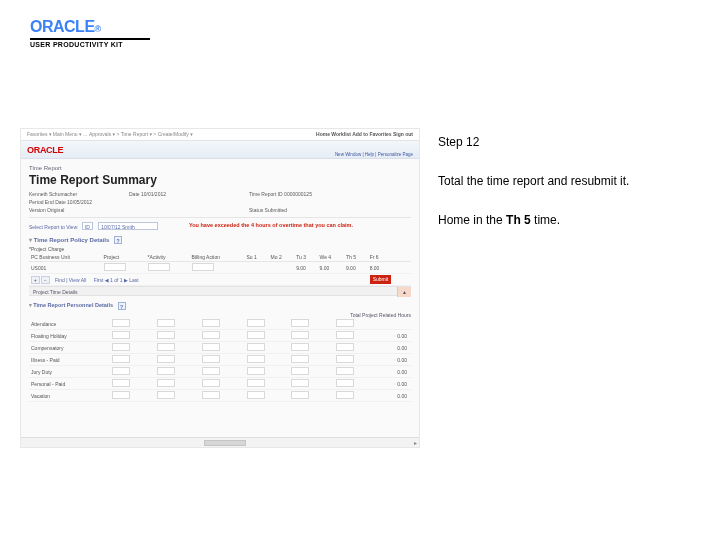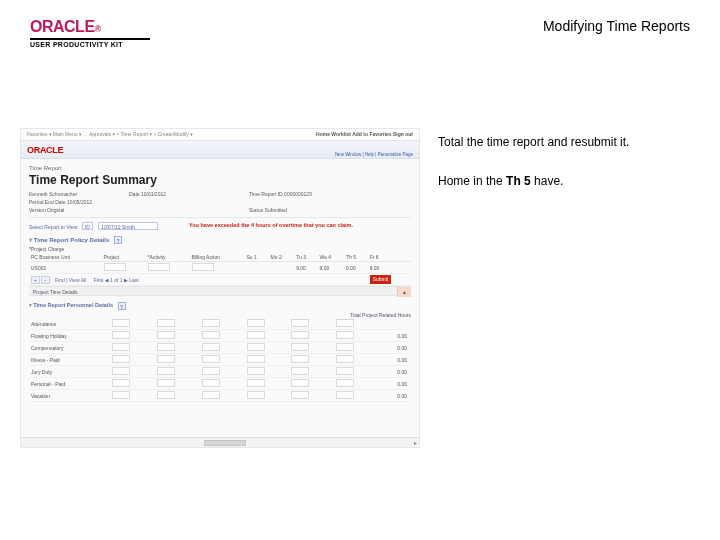--- a/index.html
+++ b/index.html
@@ -2,21 +2,21 @@
 <html><head>
 <meta charset="utf-8">
 <style>
   * { box-sizing: border-box; margin: 0; padding: 0; }
   html, body { width: 720px; height: 540px; font-family: Arial, Helvetica, sans-serif; background: #fff; }
   .page { position: relative; width: 720px; height: 540px; }
 
   
   .hdr { position: absolute; top: 18px; left: 30px; right: 30px; height: 38px; }
   .logo { position: absolute; left: 0; top: 0; }
-  .logo .oracle-word { font-family: Arial, sans-serif; font-weight: 700; font-size: 16px; color: #be185d; letter-spacing: -0.5px; }
+  .logo .oracle-word { font-family: Arial, sans-serif; font-weight: 700; font-size: 16px; color: #3b82f6; letter-spacing: -0.5px; }
   .logo .upk { font-size: 7px; letter-spacing: 0.3px; color: #000; font-weight: 700; margin-top: 1px; }
   .logo .rule { width: 120px; height: 2px; background: #000; margin-top: 2px; }
   .title { position: absolute; right: 0; top: 0; font-size: 14px; color: #000; }
 
   
   .body { position: absolute; left: 20px; top: 128px; right: 20px; bottom: 60px; }
   .shot { position: absolute; left: 0; top: 0; width: 400px; height: 320px; border: 1px solid #e7e7e7; background: #fafafa; font-size: 6px; color: #555; overflow: hidden; }
   .instr { position: absolute; left: 418px; top: 6px; right: 10px; font-size: 12px; color: #000; line-height: 1.4; }
   .instr p { margin-bottom: 22px; }
   .instr .b { font-weight: 700; }
@@ -60,21 +60,20 @@
 <body>
 
 <div class="page">
 
   <div class="hdr">
     <div class="logo">
       <div class="oracle-word">ORACLE<span style="font-size:9px;">®</span></div>
       <div class="rule"></div>
       <div class="upk">USER PRODUCTIVITY KIT</div>
     </div>
-    <div class="title">Modifying Time Reports</div>
   </div>
 
   <div class="body">
 
     <div class="shot">
       <div class="topbar">
         <div class="crumbs">Favorites ▾   Main Menu ▾   … Approvals ▾   &gt; Time Report ▾   &gt; Create/Modify ▾</div>
         <div class="signout">Home   Worklist   Add to Favorites   Sign out</div>
       </div>
       <div class="midbar">
@@ -227,20 +226,21 @@
         </tbody>
           </table>
       </div>
       <div class="scrollfoot">
         <div class="thumb"></div>
         <div class="ar">▸</div>
       </div>
     </div>
 
     <div class="instr">
+      <p>Step 12</p>
       <p>Total the time report and resubmit it.</p>
       <p>
-        <span>Home in the </span><span class="b">Th 5</span><span> have.</span>
+        <span>Home in the </span><span class="b">Th 5</span><span> time.</span>
       </p>
     </div>
 
   </div>
 </div>
 
 </body></html>

